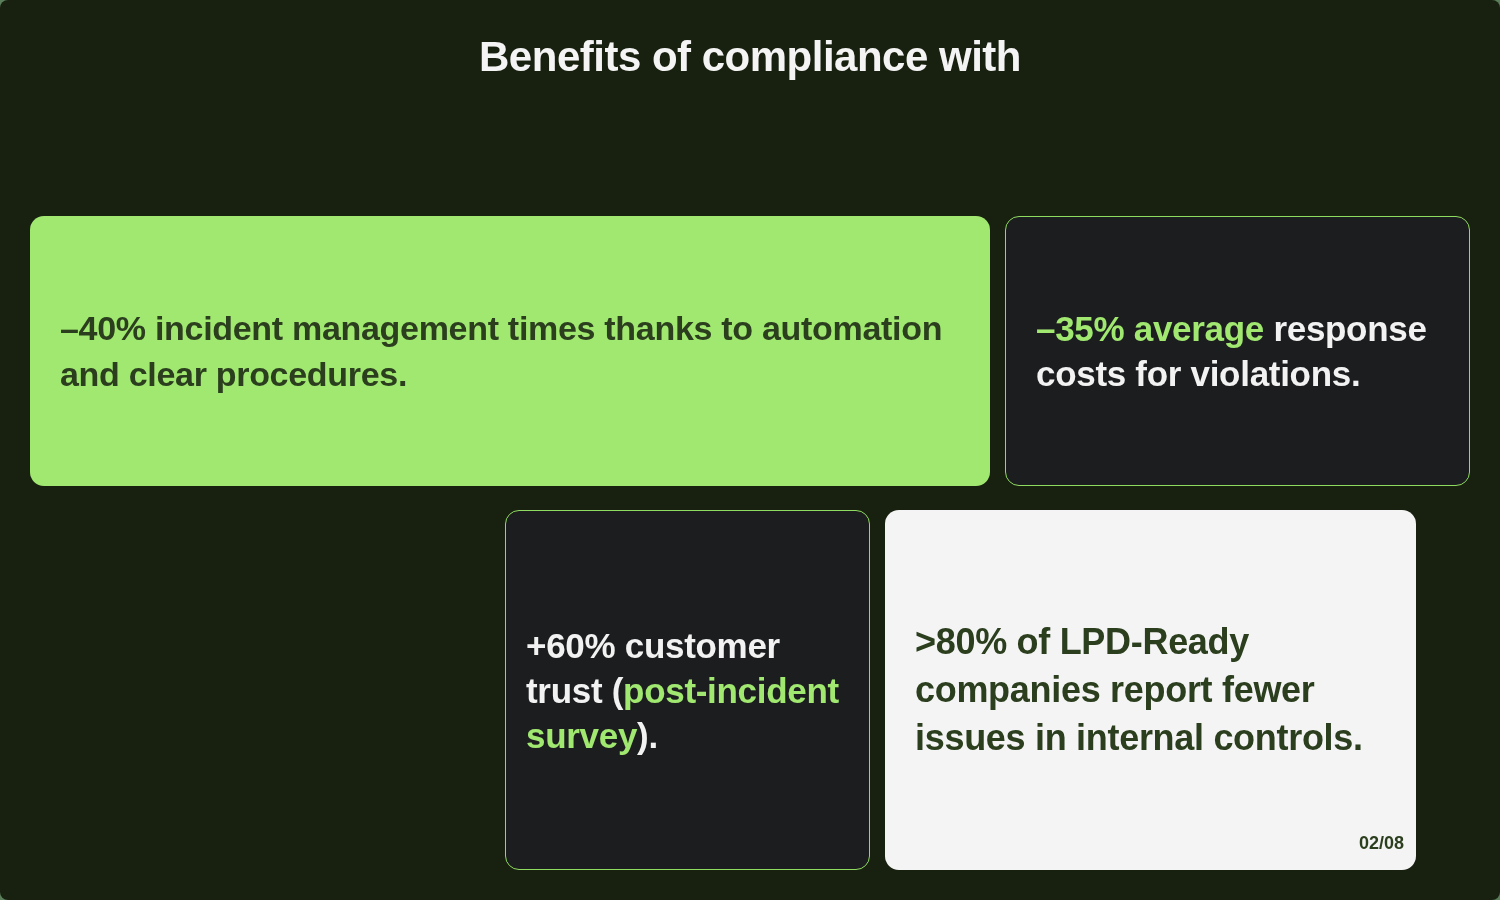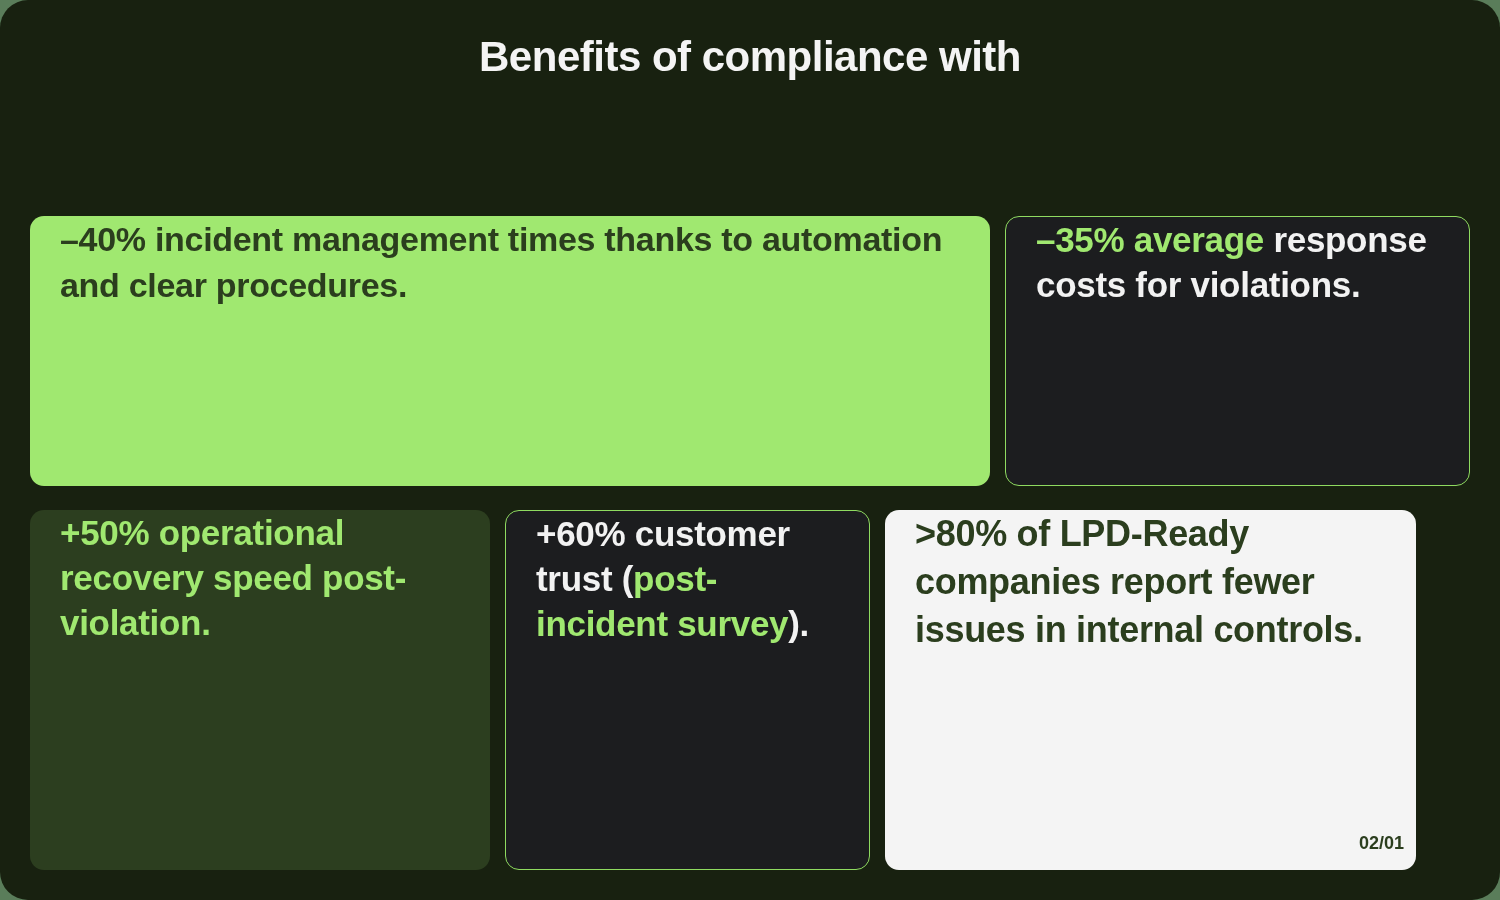--- a/index.html
+++ b/index.html
@@ -7,51 +7,51 @@
       width: 1500px; height: 900px;
       background: #5a7d5a;
       font-family: "Liberation Sans", "DejaVu Sans", sans-serif;
       overflow: hidden;
       position: relative;
     }
     .slide {
       position: absolute; left: 0; top: 0;
       width: 1500px; height: 900px;
       background: #182110;
-      border-radius: 28px;
+      border-radius: 8px;
     }
     .title {
       position: absolute; left: 0; top: 34px; width: 1500px;
       text-align: center;
       color: #f4f4f4;
       font-weight: 700;
       font-size: 42px;
       line-height: 46px;
       letter-spacing: -0.5px;
     }
     .title span { display: block; }
     .card {
       position: absolute;
       border-radius: 14px;
       box-sizing: border-box;
-      display: flex; align-items: flex-start;
+      display: flex; align-items: center;
     }
     .card .txt {
       font-weight: 700;
       font-size: 35px;
       line-height: 45px;
       letter-spacing: -0.3px;
     }
     .c1 { left: 30px; top: 216px; width: 960px; height: 270px; background: #a0e870; padding: 0 30px; }
     .c1 .txt { color: #2b3e1e; font-size: 34px; line-height: 46px; }
     .c2 { left: 1005px; top: 216px; width: 465px; height: 270px; background: #1c1d1f; border: 1.5px solid #8fdb60; padding: 0 30px; }
     .c2 .txt { color: #f2f2f2; }
     .c3 { left: 30px; top: 510px; width: 460px; height: 360px; background: #2c3e1f; padding: 0 30px; }
     .c3 .txt { color: #a0e870; }
-    .c4 { left: 505px; top: 510px; width: 365px; height: 360px; background: #1c1d1f; border: 1.5px solid #8fdb60; padding: 0 30px; }
+    .c4 { left: 505px; top: 510px; width: 365px; height: 360px; background: #1c1d1f; border: 1.5px solid #8fdb60; padding: 0 20px; }
     .c4 .txt { color: #f2f2f2; }
     .c5 { left: 885px; top: 510px; width: 531px; height: 360px; background: #f4f4f4; padding: 0 30px; }
     .c5 .txt { color: #2b3e1e; font-size: 36px; line-height: 48px; }
     .hl { color: #a0e870; }
     .page-num {
       position: absolute; right: 12px; bottom: 16px;
       color: #2b3e1e; font-weight: 700; font-size: 18px;
     }
   </style>
 </head>
@@ -63,25 +63,22 @@
   </div>
 
   <div class="card c1">
     <div class="txt">–40% incident management times thanks to automation and clear procedures.</div>
   </div>
 
   <div class="card c2">
     <div class="txt"><span class="hl">–35% average</span><span> response costs for violations.</span></div>
   </div>
 
-  <div class="card c3">
-    <div class="txt">+50% operational recovery speed post-violation.</div>
-  </div>
 
   <div class="card c4">
     <div class="txt"><span>+60% customer trust (</span><span class="hl">post-incident survey</span><span>).</span></div>
   </div>
 
   <div class="card c5">
     <div class="txt">&gt;80% of LPD-Ready companies report fewer issues in internal controls.</div>
-    <div class="page-num">02/01</div>
+    <div class="page-num">02/08</div>
   </div>
 </div>
 
 </body></html>

